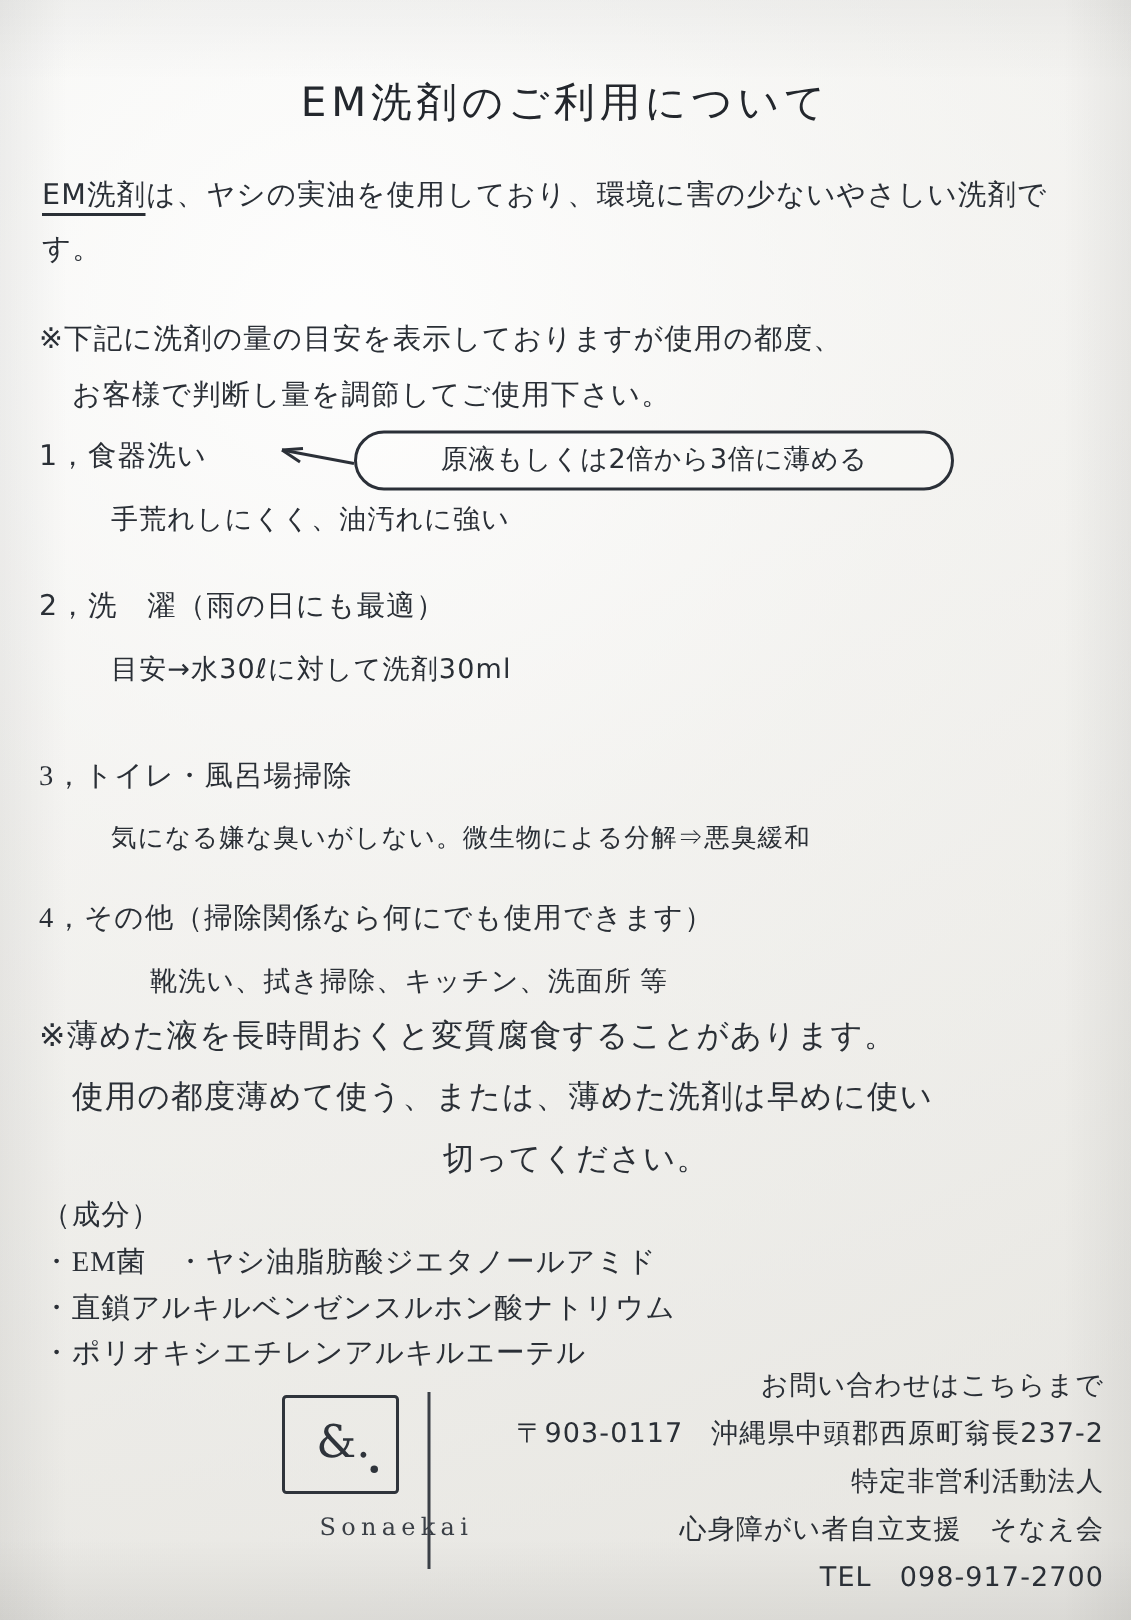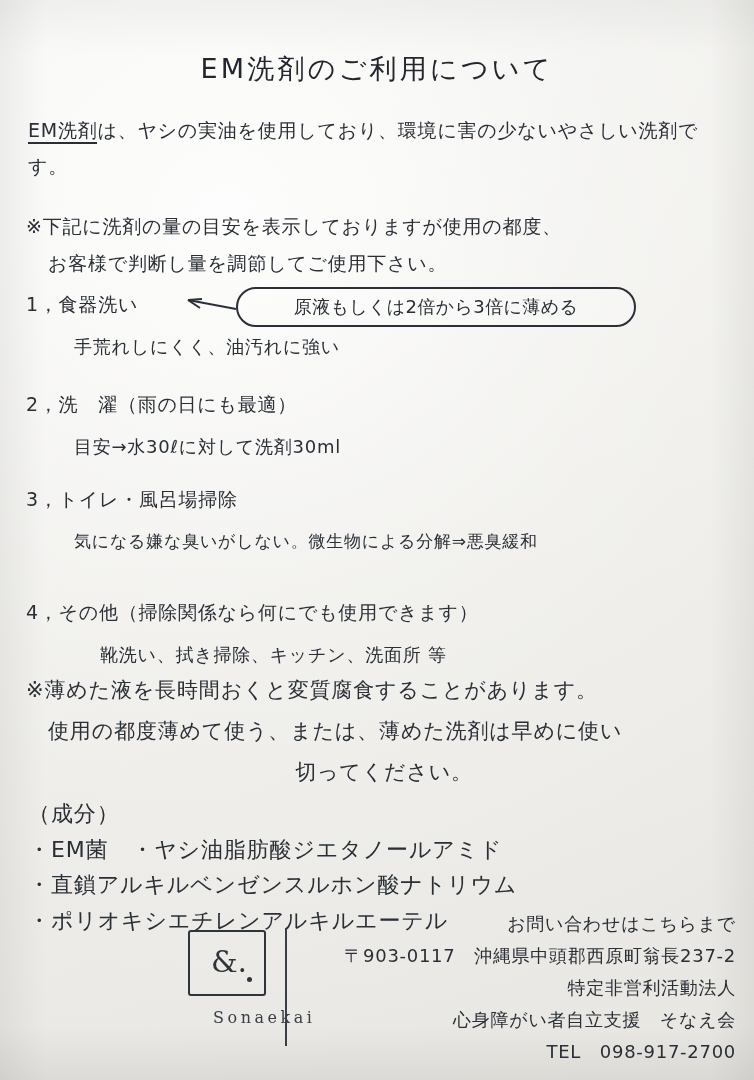--- a/index.html
+++ b/index.html
@@ -94,22 +94,22 @@
   .item .head { display: block; }
   .item .sub {
     display: block;
     padding-left: 48px;
     margin-top: 14px;
     font-size: 18px;
   }
 
   #item1 { top: 290px; }
   #item2 { top: 390px; }
-  #item3 { top: 485px; }
-  #item4 { top: 598px; }
+  #item3 { top: 503px; font-family: Liberation Serif, serif; }
+  #item4 { top: 598px; font-family: Liberation Serif, serif; }
 
   #item3 .sub { font-size: 17px; padding-left: 48px; }
   #item4 .sub { padding-left: 74px; }
 
   
   #callout {
     position: absolute;
     top: 287px;
     left: 236px;
     width: 396px;
@@ -140,22 +140,23 @@
     line-height: 1.95;
   }
   #note2 .l2 { display: block; padding-left: 22px; }
   #note2 .l3 { display: block; padding-left: 10px; text-align: center; }
 
   #ingredients {
     position: absolute;
     top: 796px;
     left: 28px;
     width: 700px;
-    font-size: 22px;
+    font-size: 19px;
     line-height: 1.62;
+    font-family: Liberation Serif, serif;
   }
   #ingredients .line { display: block; }
 
   
   #footer-logo {
     position: absolute;
     left: 172px;
     top: 930px;
     width: 110px;
     text-align: center;

